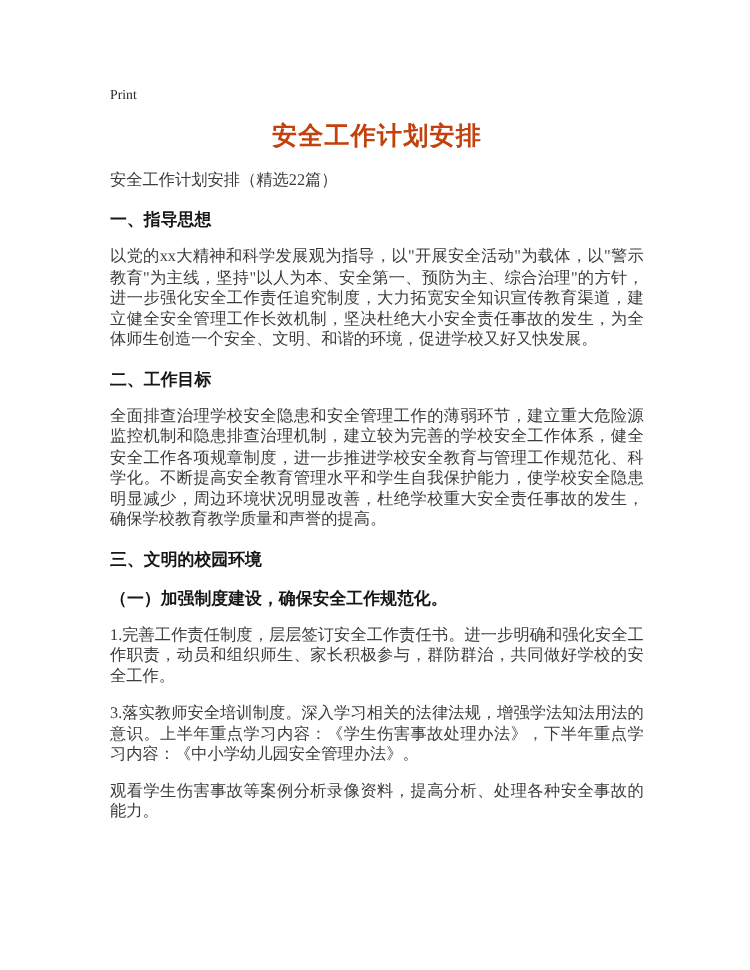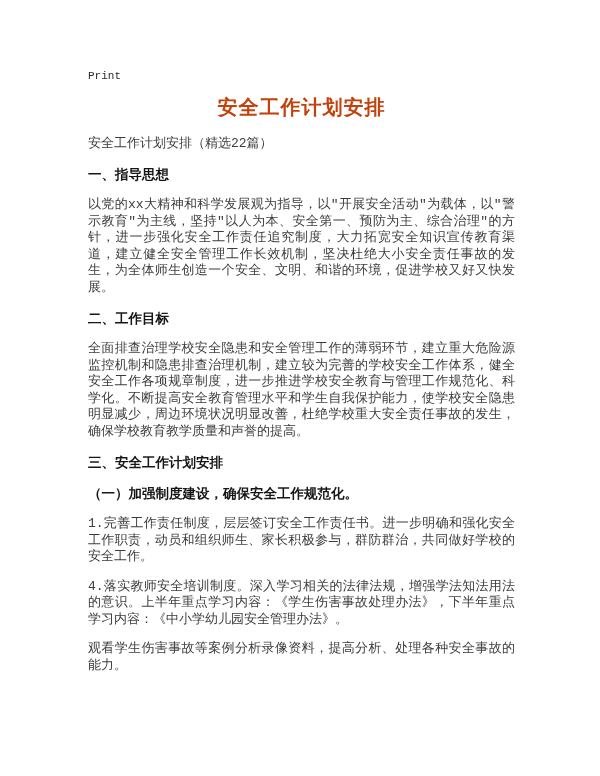--- a/index.html
+++ b/index.html
@@ -12,21 +12,20 @@
     height: 776px;
     overflow: hidden;
     font-family: "Liberation Serif", "DejaVu Serif", serif;
   }
   .page {
     box-sizing: border-box;
     width: 600px;
     height: 776px;
     padding: 66px 85px 0 88px;
     background: #ffffff;
-    font-family: Liberation Mono, monospace;
   }
   .print-link {
     display: inline-block;
     font-size: 11px;
     line-height: 15px;
     color: #2a2a2a;
     text-decoration: none;
     cursor: pointer;
   }
   h1.doc-title {
@@ -88,25 +87,25 @@
 
 
   <h3 class="section-heading">一、指导思想</h3>
 
   <p class="body-para">以党的xx大精神和科学发展观为指导，以"开展安全活动"为载体，以"警示教育"为主线，坚持"以人为本、安全第一、预防为主、综合治理"的方针，进一步强化安全工作责任追究制度，大力拓宽安全知识宣传教育渠道，建立健全安全管理工作长效机制，坚决杜绝大小安全责任事故的发生，为全体师生创造一个安全、文明、和谐的环境，促进学校又好又快发展。</p>
 
   <h3 class="section-heading">二、工作目标</h3>
 
   <p class="body-para">全面排查治理学校安全隐患和安全管理工作的薄弱环节，建立重大危险源监控机制和隐患排查治理机制，建立较为完善的学校安全工作体系，健全安全工作各项规章制度，进一步推进学校安全教育与管理工作规范化、科学化。不断提高安全教育管理水平和学生自我保护能力，使学校安全隐患明显减少，周边环境状况明显改善，杜绝学校重大安全责任事故的发生，确保学校教育教学质量和声誉的提高。</p>
 
-  <h3 class="section-heading">三、安全工作计划安排</h3>
+  <h3 class="section-heading">三、文明的校园环境</h3>
 
   <h4 class="sub-heading">（一）加强制度建设，确保安全工作规范化。</h4>
 
   <p class="body-para">1.完善工作责任制度，层层签订安全工作责任书。进一步明确和强化安全工作职责，动员和组织师生、家长积极参与，群防群治，共同做好学校的安全工作。</p>
 
-  <p class="body-para">4.落实教师安全培训制度。深入学习相关的法律法规，增强学法知法用法的意识。上半年重点学习内容：《学生伤害事故处理办法》，下半年重点学习内容：《中小学幼儿园安全管理办法》。</p>
+  <p class="body-para">3.落实教师安全培训制度。深入学习相关的法律法规，增强学法知法用法的意识。上半年重点学习内容：《学生伤害事故处理办法》，下半年重点学习内容：《中小学幼儿园安全管理办法》。</p>
 
   <p class="body-para">观看学生伤害事故等案例分析录像资料，提高分析、处理各种安全事故的能力。</p>
 
   
 
 </div>
 
 </body></html>

